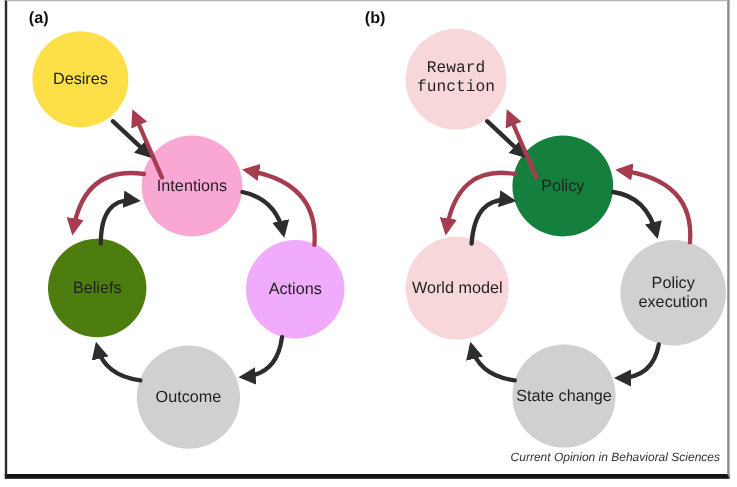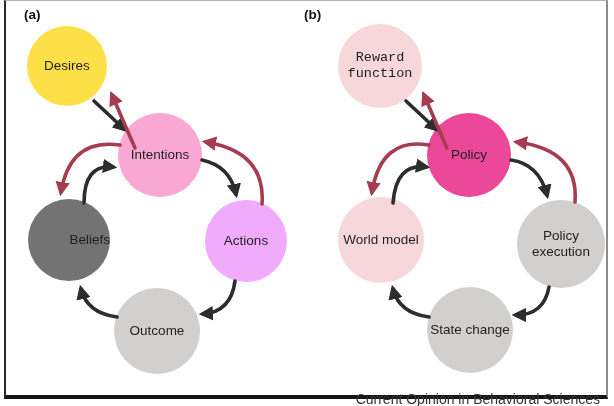--- a/index.html
+++ b/index.html
@@ -51,53 +51,54 @@
     width: 614px; height: 406px;
     pointer-events: none;
   }
   #arrow-layer path.edge {
     stroke-width: 3.6;
     stroke-linecap: round;
     fill: none;
   }
   #journal-credit {
     position: absolute;
-    right: 14px; top: 391px;
-    font-size: 14px;
+    right: 14px; top: 376px;
+    font-size: 10px;
     color: #333333;
     white-space: nowrap;
+    font-style: italic;
   }
 </style>
 </head>
 <body>
 
 <div id="stage">
 
   <div id="figure-frame"></div>
 
   <div id="nodes-layer">
       <div class="node" style="left: 27px; top: 26px; height: 80px; width: 80px; background: #fde047;">
         <span>Desires</span>
       </div>
       <div class="node" style="left: 118px; top: 113px; height: 84px; width: 84px; background: #f9a8d4;">
         <span>Intentions</span>
       </div>
-      <div class="node" style="left: 28px; top: 199px; height: 82px; width: 82px; background: #737373; justify-content: flex-end;">
+      <div class="node" style="left: 40px; top: 199px; height: 82px; width: 82px; background: #4d7c0f;">
         <span>Beliefs</span>
       </div>
       <div class="node" style="left: 205px; top: 200px; height: 82px; width: 82px; background: #f0abfc;">
         <span>Actions</span>
       </div>
       <div class="node" style="left: 114px; top: 288px; height: 86px; width: 86px; background: rgb(209, 208, 206);">
         <span>Outcome</span>
       </div>
       <div class="node" style="left: 338px; top: 24px; height: 84px; width: 84px; background: rgb(248, 215, 218); font-family: Liberation Mono, monospace;">
         <span>Reward function</span>
       </div>
-      <div class="node" style="left: 427px; top: 113px; height: 84px; width: 84px; background: #ec4899;">
+      <div class="node" style="left: 427px; top: 113px; height: 84px; width: 84px; background: #15803d;">
         <span>Policy</span>
       </div>
       <div class="node" style="left: 338px; top: 197px; height: 86px; width: 86px; background: rgb(248, 215, 218);">
         <span>World model</span>
       </div>
       <div class="node" style="left: 517px; top: 200px; height: 88px; width: 88px; background: rgb(209, 208, 206);">
         <span>Policy execution</span>
       </div>
       <div class="node" style="left: 427px; top: 287px; height: 86px; width: 86px; background: rgb(209, 208, 206);">
         <span>State change</span>

